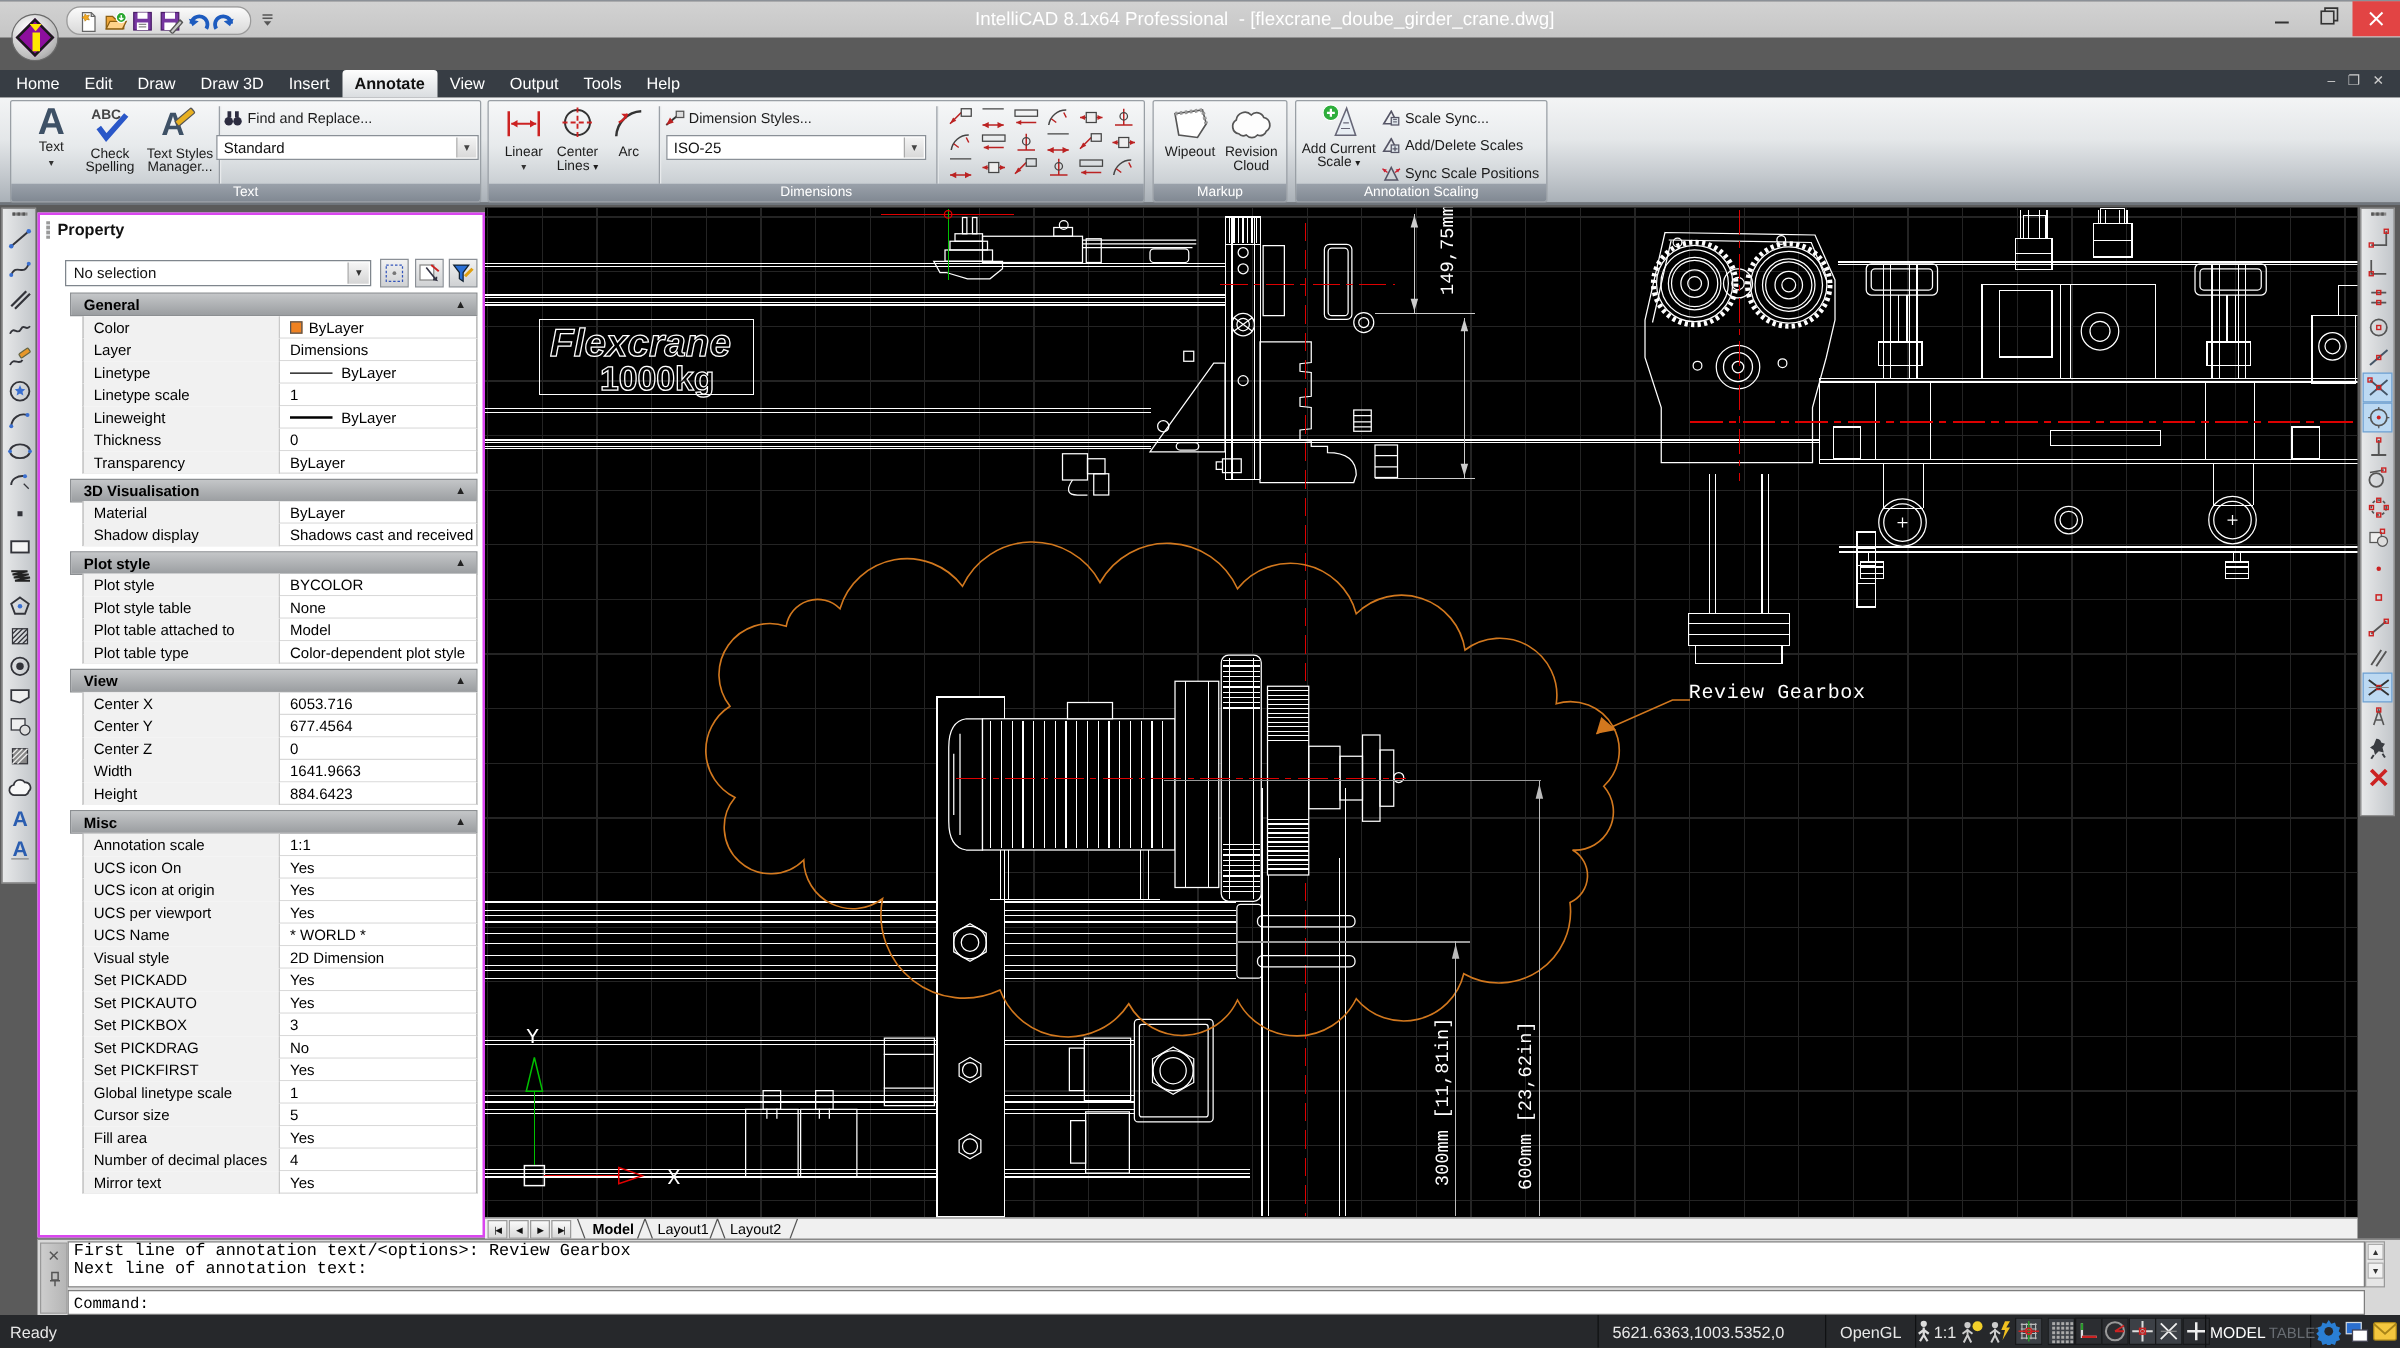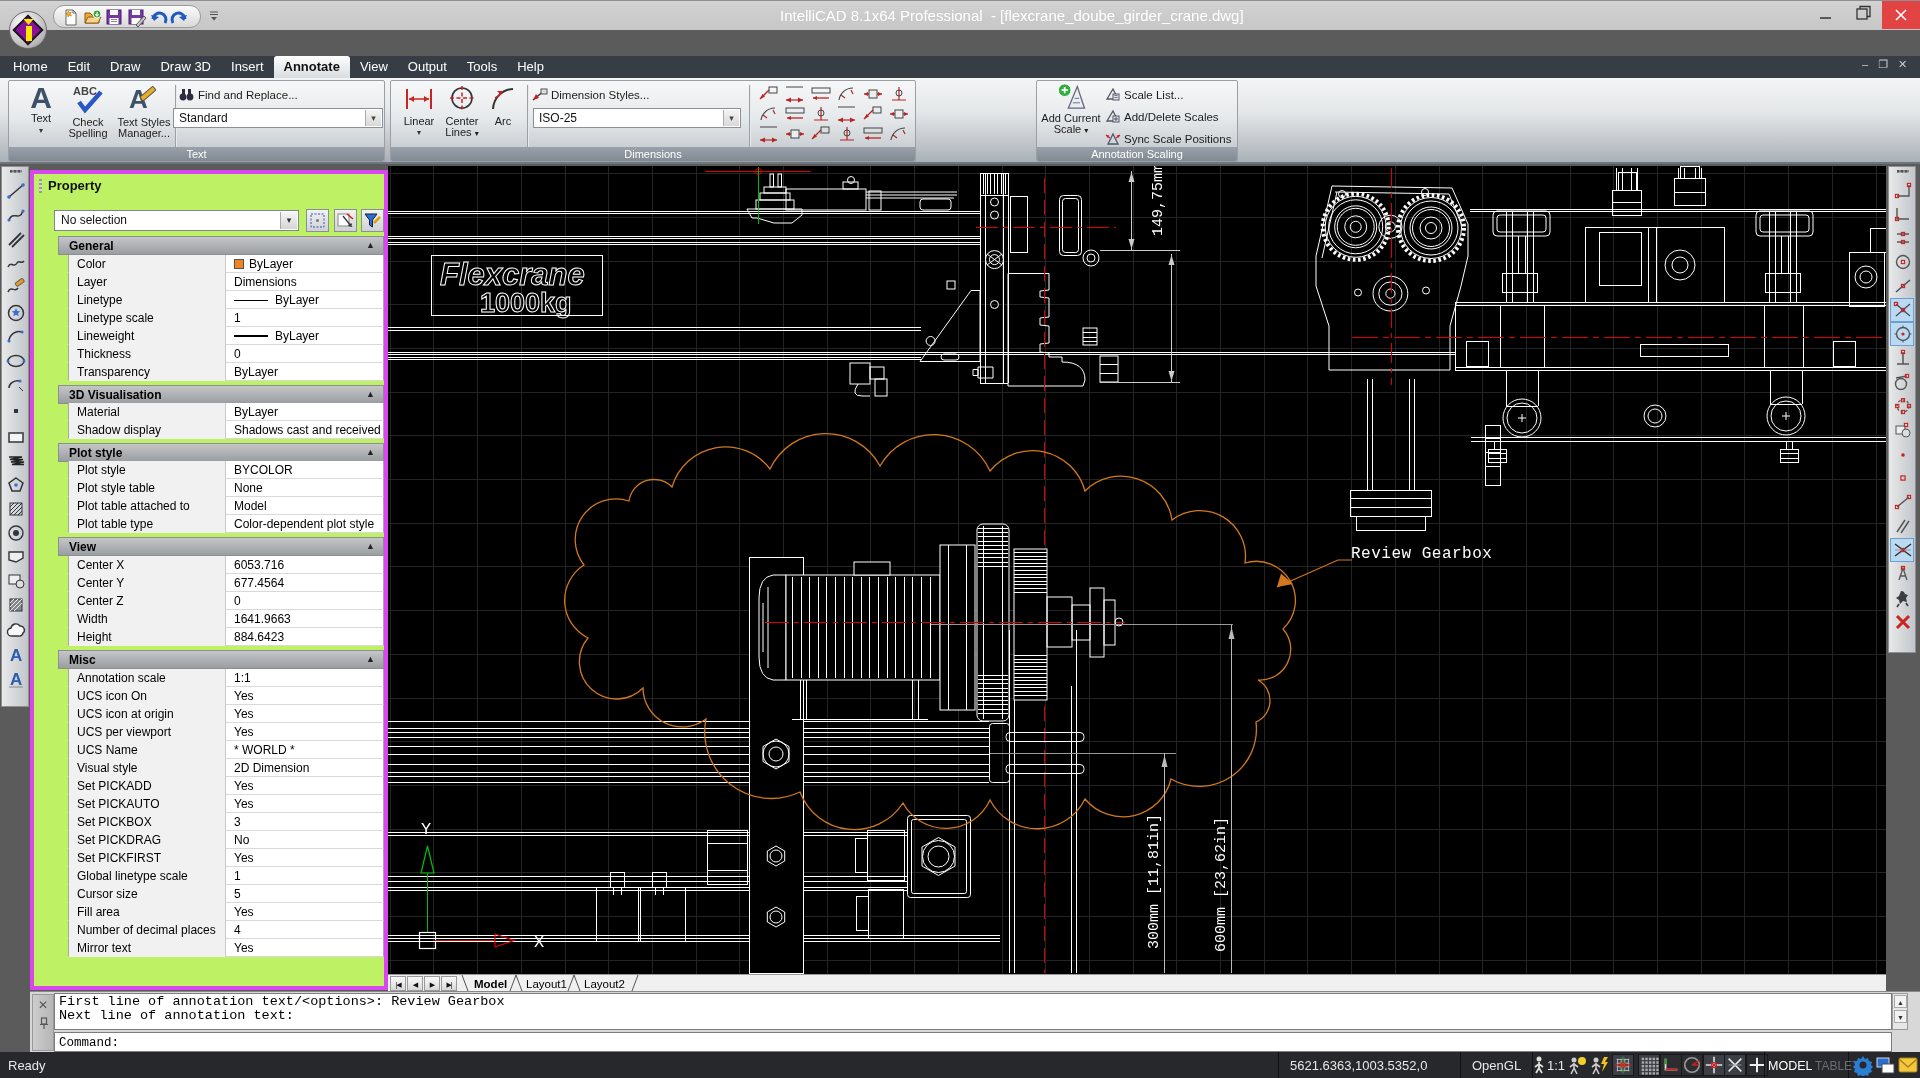--- a/index.html
+++ b/index.html
@@ -51,21 +51,21 @@
 .combo { position:absolute; height:20px; background:#fff; border:1px solid #8a9097; font-size:12px; color:#111; padding:2px 0 0 5px; }
 .combo .carr { position:absolute; right:1px; top:1px; width:16px; height:16px; background:linear-gradient(#f4f4f4,#d8d8d8); border-left:1px solid #aaa; text-align:center; font-size:9px; color:#444; line-height:16px; }
 
 
 #leftdock { position:absolute; left:0; top:166px; width:30px; height:886px; background:#5b5b5b; }
 #lefttool { position:absolute; left:1px; top:166px; width:28px; height:541px; background:linear-gradient(90deg,#e8e9ea,#c2c6ca); border:1px solid #8f8f8f; }
 #rightdock { position:absolute; left:1884px; top:166px; width:36px; height:886px; background:#5b5b5b; }
 #righttool { position:absolute; left:1888px; top:166px; width:28px; height:487px; background:linear-gradient(90deg,#e8e9ea,#c2c6ca); border:1px solid #8f8f8f; }
 
 
-#panel { position:absolute; left:30px; top:170px; width:358px; height:820px; background:#bef264; border:4px solid #d946ef; }
+#panel { position:absolute; left:30px; top:170px; width:358px; height:820px; background:#ffffff; border:2px solid #d946ef; }
 #panel-title { position:absolute; left:14px; top:4px; font-size:13px; font-weight:bold; color:#111; }
 .pgrip { position:absolute; left:5px; top:5px; width:3px; height:14px; background:repeating-linear-gradient(#999 0 2px, #d5d6d8 2px 4px); }
 #psel { position:absolute; left:20px; top:36px; width:245px; height:21px; background:#fff; border:1px solid #7f868d; font-size:12px; padding:2px 0 0 6px; color:#111; }
 #psel .carr { position:absolute; right:1px; top:1px; width:17px; height:17px; background:linear-gradient(#f6f6f6,#d5d5d5); border-left:1px solid #a8a8a8; font-size:9px; color:#333; text-align:center; line-height:17px;}
 .pbtn { position:absolute; top:35px; width:23px; height:23px; background:linear-gradient(#f2f2f2,#cfd1d3); border:1px solid #8b9096; }
 .phead { position:absolute; left:24px; width:326px; height:19px; background:linear-gradient(#c4c6c8,#9b9ea1); border:1px solid #8c8f92; font-size:12px; font-weight:bold; color:#000; padding:2px 0 0 10px; }
 .phead .up { position:absolute; right:8px; top:3px; font-size:9px; color:#222; }
 .prow { position:absolute; left:34px; width:316px; height:18px; background:#fff; border-left:1px solid #a8a8a8; border-right:1px solid #a8a8a8; border-bottom:1px solid #d9d9d9; font-size:12px; color:#000; }
 .prow .pl { position:absolute; left:0; top:0; width:157px; height:18px; background:#f1f1f1; border-right:1px solid #c9c9c9; padding:2px 0 0 8px; overflow:hidden; white-space:nowrap; }
 .prow .pv { position:absolute; left:158px; top:0; width:157px; height:18px; padding:2px 0 0 7px; overflow:hidden; white-space:nowrap; }
@@ -285,37 +285,53 @@
             <rect x="3" y="4" width="18" height="5" fill="none" stroke="#444"></rect>
             <path d="M4 14 h16" stroke="#b22" stroke-width="1.3"></path>
             <path d="M4 14 l4-2 v4 z" fill="#b22"></path>
           </svg><svg width="24" height="19" viewBox="0 0 24 19" style="display:inline-block;vertical-align:top;margin:0 1px;">
             <path d="M4 16 A14 14 0 0 1 18 4" fill="none" stroke="#444" stroke-width="1.2"></path>
             <path d="M6 11 l4 3 M16 6 l2 4" stroke="#b22" stroke-width="1.2"></path>
           </svg></div>
     <div class="gcap">Dimensions</div>
   </div>
 
+  <div class="rgroup" style="left:922px; width:108px;">
+    <div class="bigbtn" style="left:6px; width:46px;">
+      <svg width="32" height="28" viewBox="0 0 32 28" style="margin-top:2px;">
+            <path d="M4 6 L26 3 L29 14 L22 25 L7 23 Z" fill="#fff" stroke="#555" stroke-width="1.3"></path>
+            <path d="M4 6 L26 3 L29 14" fill="none" stroke="#999" stroke-width="3" stroke-dasharray="2 2"></path>
+          </svg>
+      <div>Wipeout</div>
+    </div>
+    <div class="bigbtn" style="left:54px; width:48px;">
+      <svg width="36" height="28" viewBox="0 0 36 28" style="margin-top:2px;">
+            <path d="M8 22 a6 6 0 0 1 -2 -11 a7 7 0 0 1 12 -4 a6 6 0 0 1 10 2 a6 6 0 0 1 2 11 a5 5 0 0 1 -7 3 a6 6 0 0 1 -9 0 a5 5 0 0 1 -6 -1 z" fill="#fdfdfd" stroke="#555" stroke-width="1.4"></path>
+          </svg>
+      <div>Revision<br>Cloud</div>
+    </div>
+    <div class="gcap">Markup</div>
+  </div>
 
   <div class="rgroup" style="left:1036px; width:202px;">
     <div class="bigbtn" style="left:2px; width:64px;">
       <svg width="34" height="27" viewBox="0 0 34 30" style="margin-top:0;">
             <path d="M14 28 L24 4 L32 28 Z" fill="#e8eef4" stroke="#667" stroke-width="1.4"></path>
             <path d="M19 22 l8 0 M21 17 l5 0" stroke="#667" stroke-width="1"></path>
             <circle cx="10" cy="8" r="7" fill="#2eae3c" stroke="#fff" stroke-width="1"></circle>
             <path d="M10 4.5 v7 M6.5 8 h7" stroke="#fff" stroke-width="2"></path>
           </svg>
       <div>Add Current<br>Scale <span style="font-size:8px;">▾</span></div>
     </div>
     <svg style="position:absolute; left:68px; top:7px;" width="15" height="13" viewBox="0 0 15 13">
           <path d="M2 11 L8 1 L13 11 Z" fill="none" stroke="#556" stroke-width="1.3"></path>
           <rect x="8" y="6" width="6" height="6" fill="#dde4ea" stroke="#556"></rect>
           <path d="M9.5 7.5 h3 M9.5 9.5 h3" stroke="#556" stroke-width="0.8"></path>
         </svg>
-    <div class="rlabel" style="left:87px; top:8px;">Scale List...</div>
+    <div class="rlabel" style="left:87px; top:8px;">Scale Sync...</div>
     <svg style="position:absolute; left:68px; top:29px;" width="15" height="13" viewBox="0 0 15 13">
           <path d="M2 11 L8 1 L13 11 Z" fill="none" stroke="#556" stroke-width="1.3"></path>
           <rect x="8" y="6" width="6" height="6" fill="#dde4ea" stroke="#556"></rect>
           <path d="M11 7 v4 M9 9 h4" stroke="#556" stroke-width="1"></path>
         </svg>
     <div class="rlabel" style="left:87px; top:30px;">Add/Delete Scales</div>
     <svg style="position:absolute; left:68px; top:51px;" width="16" height="13" viewBox="0 0 16 13">
           <path d="M3 12 L8 2 L13 12 Z" fill="none" stroke="#556" stroke-width="1.3"></path>
           <path d="M1 3 l4 3 M15 3 l-4 3" stroke="#c23" stroke-width="1.2"></path>
           <path d="M1 3 l1.5 3 l2 -2.5 z M15 3 l-1.5 3 l-2 -2.5 z" fill="#c23"></path>

